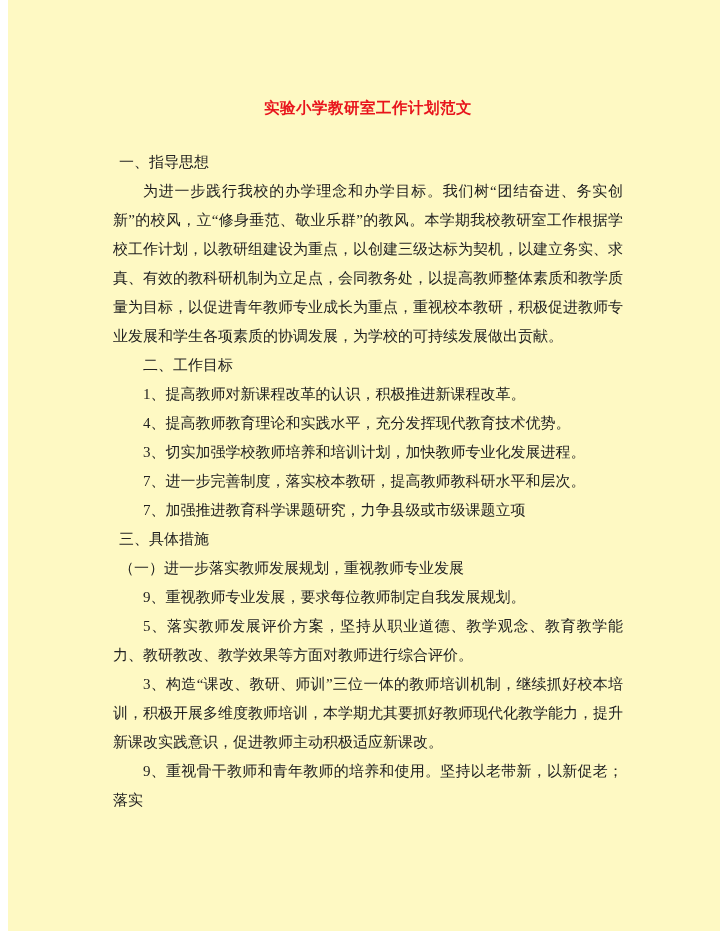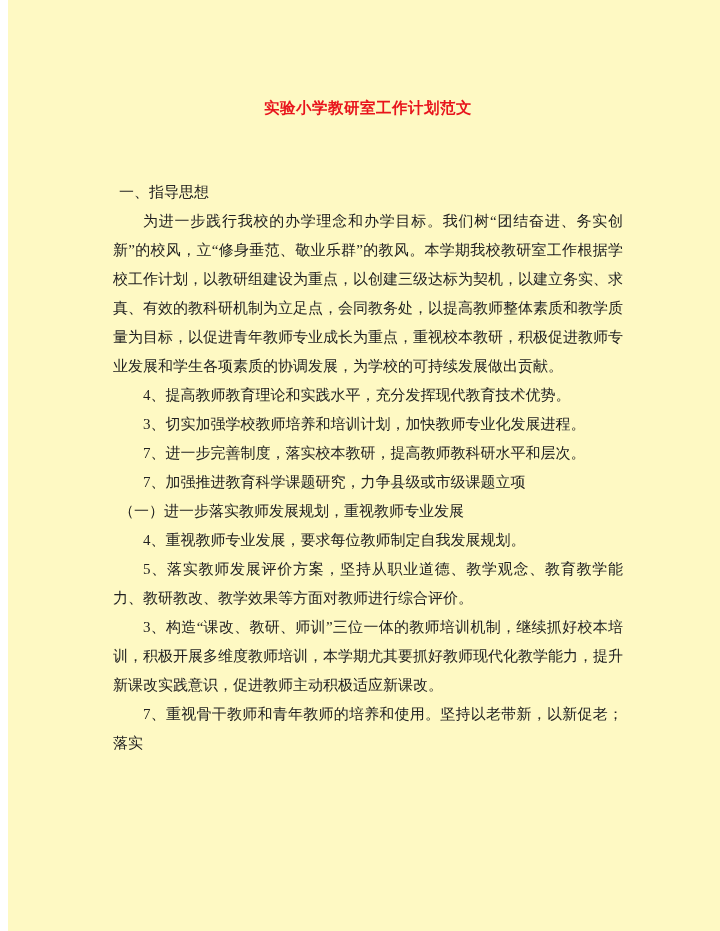--- a/index.html
+++ b/index.html
@@ -9,37 +9,39 @@
     }
     .title {
       position: absolute; left: 0; top: 98px; width: 720px; text-align: center;
       color: #e8141c; font-family: "DejaVu Sans", sans-serif; font-weight: bold;
       font-size: 15.5px; letter-spacing: 0.5px;
     }
     .body-text {
       position: absolute; left: 105px; top: 148px; width: 510px;
       font-family: "DejaVu Serif", serif; font-size: 15px; color: #222;
       line-height: 29px;
-      margin-top: 30px;
     }
     .body-text p { margin: 0; text-align: justify; text-align-last: left; }
     .indent { text-indent: 30px; font-family: Liberation Serif, serif; }
     .indent-sm { text-indent: 6px; }
   </style>
 </head>
 <body>
 
 <div class="page">
   <div class="title">实验小学教研室工作计划范文</div>
   <div class="body-text">
     <p class="indent-sm">一、指导思想</p>
     <p class="indent">为进一步践行我校的办学理念和办学目标。我们树“团结奋进、务实创新”的校风，立“修身垂范、敬业乐群”的教风。本学期我校教研室工作根据学校工作计划，以教研组建设为重点，以创建三级达标为契机，以建立务实、求真、有效的教科研机制为立足点，会同教务处，以提高教师整体素质和教学质量为目标，以促进青年教师专业成长为重点，重视校本教研，积极促进教师专业发展和学生各项素质的协调发展，为学校的可持续发展做出贡献。</p>
+    <p class="indent">二、工作目标</p>
+    <p class="indent">1、提高教师对新课程改革的认识，积极推进新课程改革。</p>
     <p class="indent">4、提高教师教育理论和实践水平，充分发挥现代教育技术优势。</p>
     <p class="indent">3、切实加强学校教师培养和培训计划，加快教师专业化发展进程。</p>
     <p class="indent">7、进一步完善制度，落实校本教研，提高教师教科研水平和层次。</p>
     <p class="indent">7、加强推进教育科学课题研究，力争县级或市级课题立项</p>
+    <p class="indent-sm">三、具体措施</p>
     <p class="indent-sm">（一）进一步落实教师发展规划，重视教师专业发展</p>
-    <p class="indent">4、重视教师专业发展，要求每位教师制定自我发展规划。</p>
+    <p class="indent">9、重视教师专业发展，要求每位教师制定自我发展规划。</p>
     <p class="indent">5、落实教师发展评价方案，坚持从职业道德、教学观念、教育教学能力、教研教改、教学效果等方面对教师进行综合评价。</p>
     <p class="indent">3、构造“课改、教研、师训”三位一体的教师培训机制，继续抓好校本培训，积极开展多维度教师培训，本学期尤其要抓好教师现代化教学能力，提升新课改实践意识，促进教师主动积极适应新课改。</p>
-    <p class="indent">7、重视骨干教师和青年教师的培养和使用。坚持以老带新，以新促老；落实</p>
+    <p class="indent">9、重视骨干教师和青年教师的培养和使用。坚持以老带新，以新促老；落实</p>
   </div>
 </div>
 
 </body></html>

